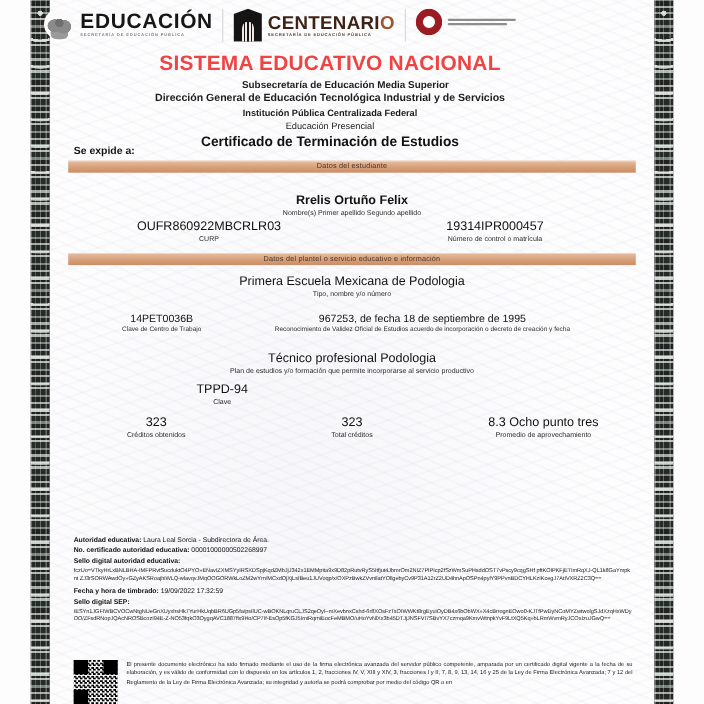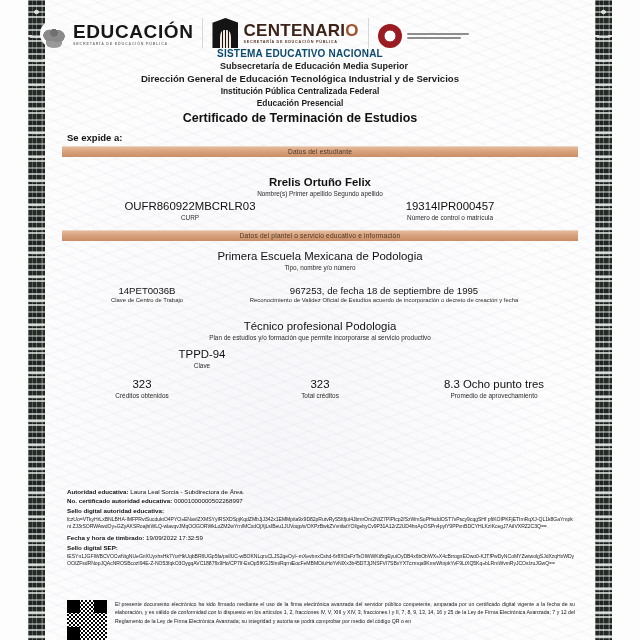--- a/index.html
+++ b/index.html
@@ -80,21 +80,21 @@
   }
 
   
   .logos {
     position: absolute;
     left: 40px;
     top: 8px;
     width: 520px;
     height: 40px;
     display: flex;
-    align-items: flex-end;
+    align-items: flex-start;
   }
   .logo-edu { display: flex; align-items: center; gap: 5px; }
   .eagle {
     width: 28px; height: 28px; border-radius: 50%;
     background:
       radial-gradient(circle at 50% 46%, #6f6f6f 0 18%, rgba(0,0,0,0) 19%),
       radial-gradient(ellipse at 36% 55%, #8a8a8a 0 26%, rgba(0,0,0,0) 28%),
       radial-gradient(ellipse at 64% 58%, #8a8a8a 0 26%, rgba(0,0,0,0) 28%),
       radial-gradient(circle at 50% 78%, #9a9a9a 0 30%, rgba(0,0,0,0) 32%),
       radial-gradient(circle at 50% 50%, #fbfbfb 0 68%, #f2f2f2 100%);
@@ -151,26 +151,26 @@
     background: #fff; border: 1.5px solid #9b1b22;
   }
   .dgeti-lines { display: flex; flex-direction: column; gap: 2px; }
   .dgeti-lines span {
     display: block; height: 2px; background: #8d8d8d; border-radius: 1px;
   }
 
   
   .headings { position: absolute; left: 45px; top: 48px; width: 510px; text-align: center; }
   .h-main {
-    font-size: 10px; font-weight: 700; letter-spacing: .2px; color: #0c4a6e; text-align: center;
+    font-size: 19px; font-weight: 700; letter-spacing: .2px; color: #ef4444; text-align: center;
   }
   .h-sub   { font-size: 9px;  font-weight: 700; margin-top: 2px; color: #1c1c1c; padding-left: 28px; }
   .h-sub2  { font-size: 9.6px; font-weight: 700; margin-top: 2px; color: #1c1c1c; }
   .h-sub3  { font-size: 8.4px; font-weight: 700; margin-top: 2px; color: #1c1c1c; }
-  .h-sub4  { font-size: 8.4px; font-weight: 700; margin-top: 2px; color: #1c1c1c; }
+  .h-sub4  { font-size: 8.4px; font-weight: 400; margin-top: 2px; color: #1c1c1c; }
   .h-cert  { font-size: 12.5px; font-weight: 700; margin-top: 3px; color: #111; }
 
   
   .expide {
     position: absolute; left: 67px; top: 132px;
     font-size: 9.5px; font-weight: 700; color: #111;
   }
   .bar {
     position: absolute; left: 62px; width: 516px; height: 11px;
     background: linear-gradient(180deg, #e6bfa2 0%, #d79f79 55%, #c98e68 100%);

